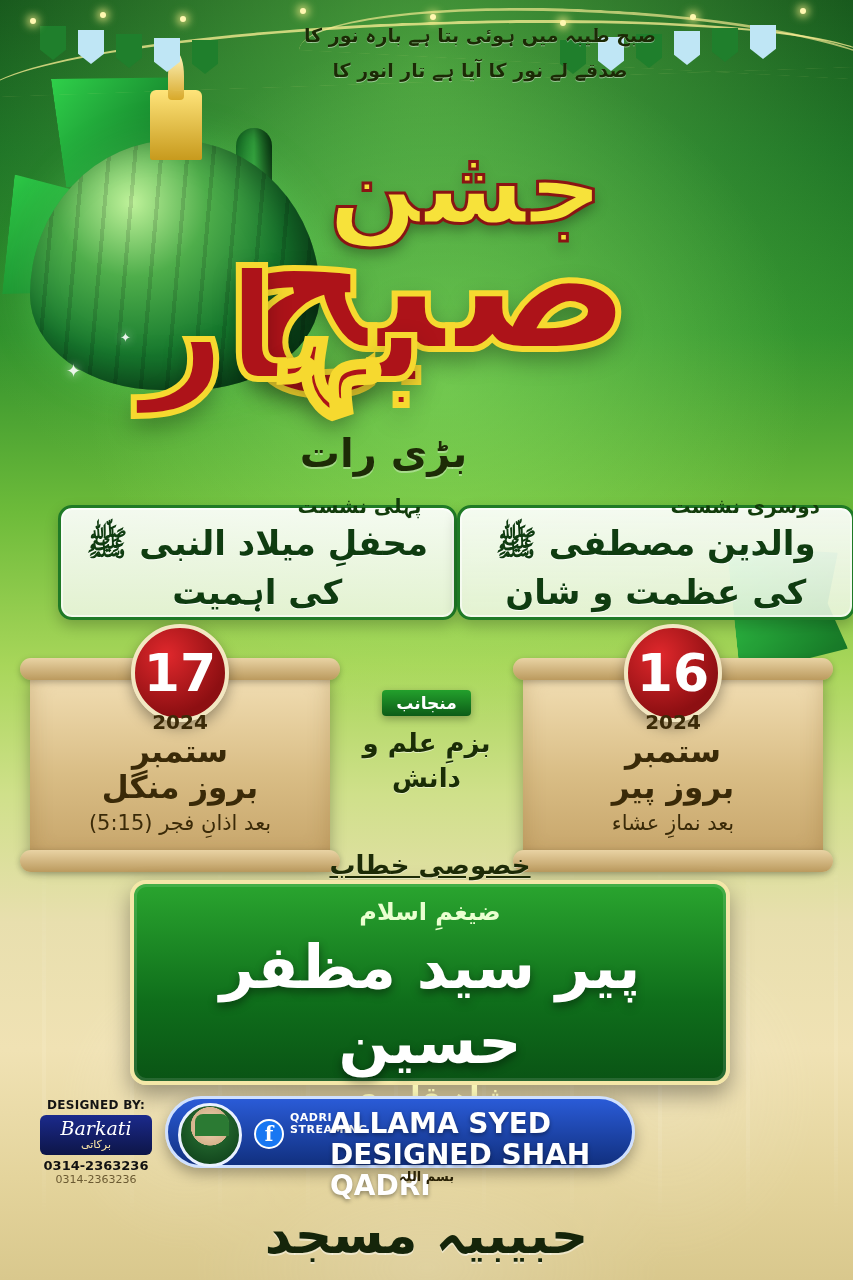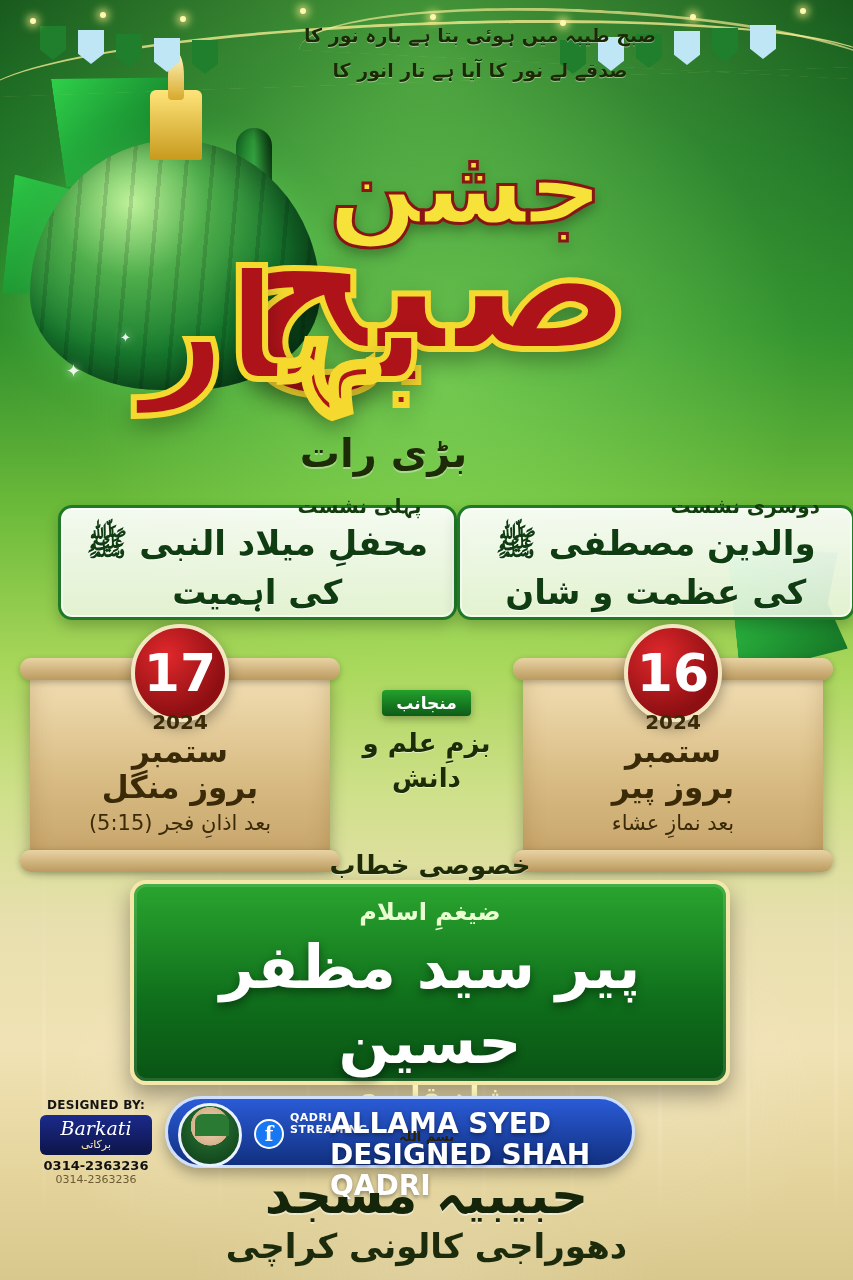--- a/index.html
+++ b/index.html
@@ -220,21 +220,21 @@
   .speaker {
     position: absolute; top: 880px; left: 130px; width: 600px; height: 205px;
     background: linear-gradient(180deg,#2aa52f,#0f6e1b 60%,#0a5415);
     border: 4px solid #f4e7a8;
     border-radius: 16px;
     box-shadow: 0 10px 22px rgba(0,0,0,.35), inset 0 0 0 3px rgba(255,255,255,.12);
     direction: rtl; text-align: center; color: #fff;
     padding-top: 8px;
   }
   .speaker .khitab { font-size: 26px; font-weight: 700; color: #1d2b06;
-    position: absolute; top: -34px; left: 0; right: 0; text-shadow: 0 1px 0 rgba(255,255,255,.4);}
+    position: absolute; top: -34px; left: 0; right: 0; text-shadow: 0 1px 0 rgba(255,255,255,.4); text-decoration: underline;}
   .speaker .zeegham { font-size: 24px; font-weight: 700; color: #eaffd0; margin-top: 6px; }
   .speaker .name {
     font-size: 60px; font-weight: 700; line-height: 1.25; margin-top: 4px;
     color: #ffffff; text-shadow: 0 4px 10px rgba(0,0,0,.45);
   }
   .speaker .qadri { font-size: 30px; font-weight: 700; color: #f6f3b4; }
 
   
   .designer {
     position: absolute; left: 40px; top: 1098px; width: 112px; text-align: center;
@@ -426,16 +426,15 @@
     </div>
     <div class="presenter">
       <div>ALLAMA SYED</div>
       <div>DESIGNED SHAH QADRI</div>
     </div>
   </div>
 
   <div class="venue">
     <div class="crest">بسم اللہ</div>
     <div class="vname">حبیبیہ مسجد</div>
-    <div class="vsub">دھوراجی کالونی کراچی</div>
   </div>
 
 </div>
 
 </body></html>

